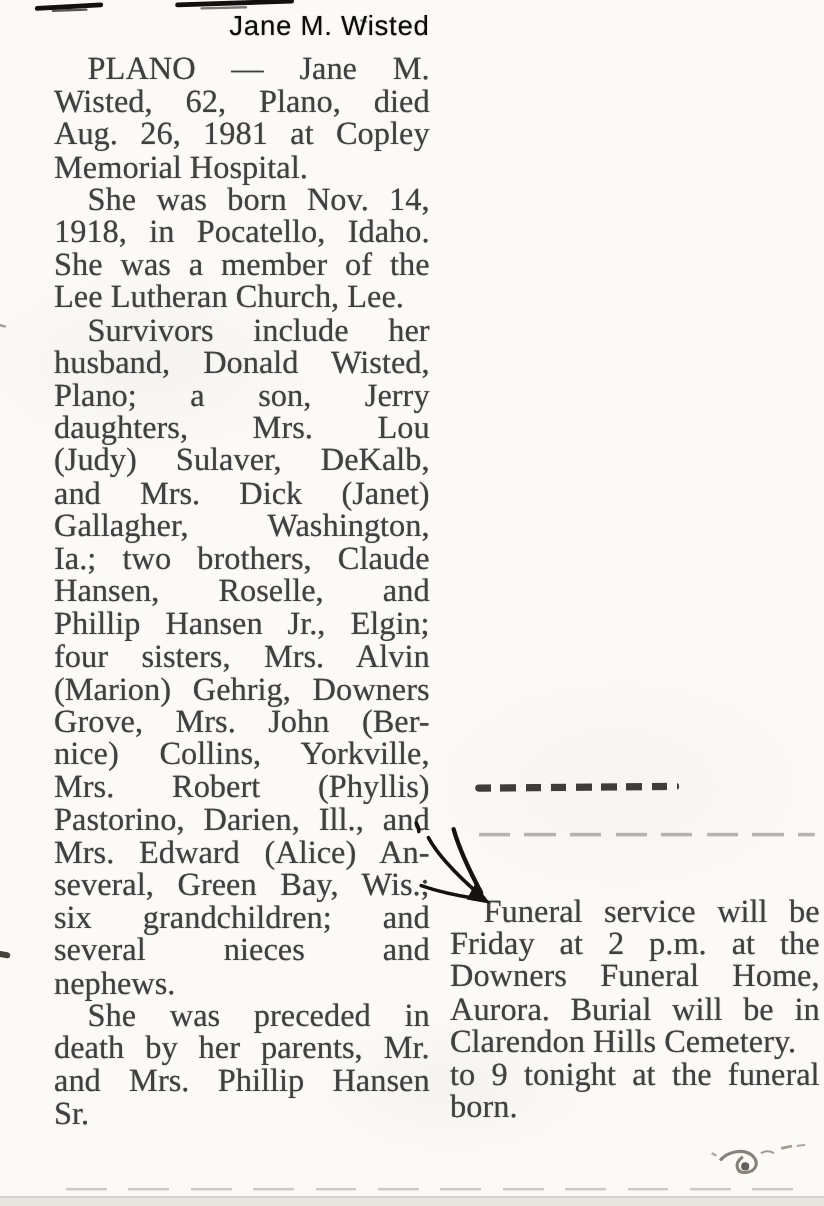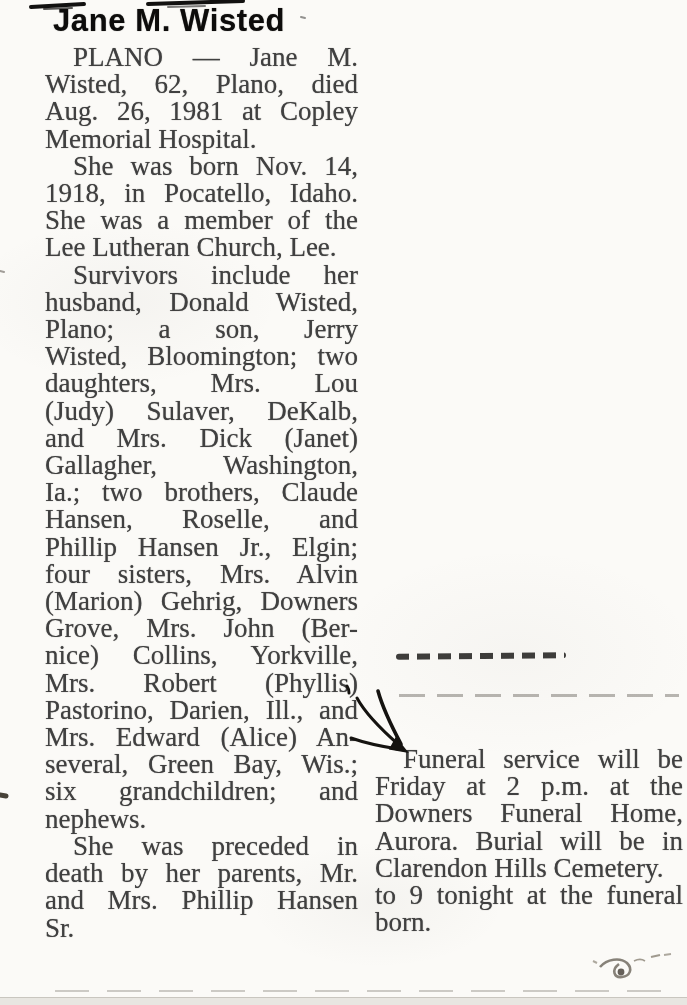--- a/index.html
+++ b/index.html
@@ -36,25 +36,25 @@
   }
   .right-column {
     position: absolute;
     left: 375px;
     top: 746px;
     width: 308px;
   }
 
   .headline {
     font-family: "Liberation Sans", sans-serif;
-    font-weight: bold;
-    font-size: 31px;
+    font-weight: normal;
+    font-size: 23px;
     line-height: 30px;
     letter-spacing: 0.6px;
-    text-align: left;
+    text-align: right;
     color: #0d0c0b;
     margin: 0 0 8px 8px;
     text-shadow: 0 0 1px rgba(10,10,10,0.55);
   }
 
   .para { margin: 0; }
   .jline {
     font-size: 27px;
     line-height: 27.2px;
     white-space: normal;
@@ -127,37 +127,37 @@
         <div class="para">
           <div class="jline first">She was born Nov. 14,</div>
           <div class="jline">1918, in Pocatello, Idaho.</div>
           <div class="jline">She was a member of the</div>
           <div class="jline last">Lee Lutheran Church, Lee.</div>
         </div>
         <div class="para">
           <div class="jline first">Survivors include her</div>
           <div class="jline">husband, Donald Wisted,</div>
           <div class="jline">Plano; a son, Jerry</div>
-          <div class="jline">Wisted, Bloomington; two</div>
           <div class="jline">daughters, Mrs. Lou</div>
           <div class="jline">(Judy) Sulaver, DeKalb,</div>
           <div class="jline">and Mrs. Dick (Janet)</div>
           <div class="jline">Gallagher, Washington,</div>
           <div class="jline">Ia.; two brothers, Claude</div>
           <div class="jline">Hansen, Roselle, and</div>
           <div class="jline">Phillip Hansen Jr., Elgin;</div>
           <div class="jline">four sisters, Mrs. Alvin</div>
           <div class="jline">(Marion) Gehrig, Downers</div>
           <div class="jline">Grove, Mrs. John (Ber-</div>
           <div class="jline">nice) Collins, Yorkville,</div>
           <div class="jline">Mrs. Robert (Phyllis)</div>
           <div class="jline">Pastorino, Darien, Ill., and</div>
           <div class="jline">Mrs. Edward (Alice) An-</div>
           <div class="jline">several, Green Bay, Wis.;</div>
           <div class="jline">six grandchildren; and</div>
+          <div class="jline">several nieces and</div>
           <div class="jline last">nephews.</div>
         </div>
         <div class="para">
           <div class="jline first">She was preceded in</div>
           <div class="jline">death by her parents, Mr.</div>
           <div class="jline">and Mrs. Phillip Hansen</div>
           <div class="jline last">Sr.</div>
         </div>
       </div>
   </div>

